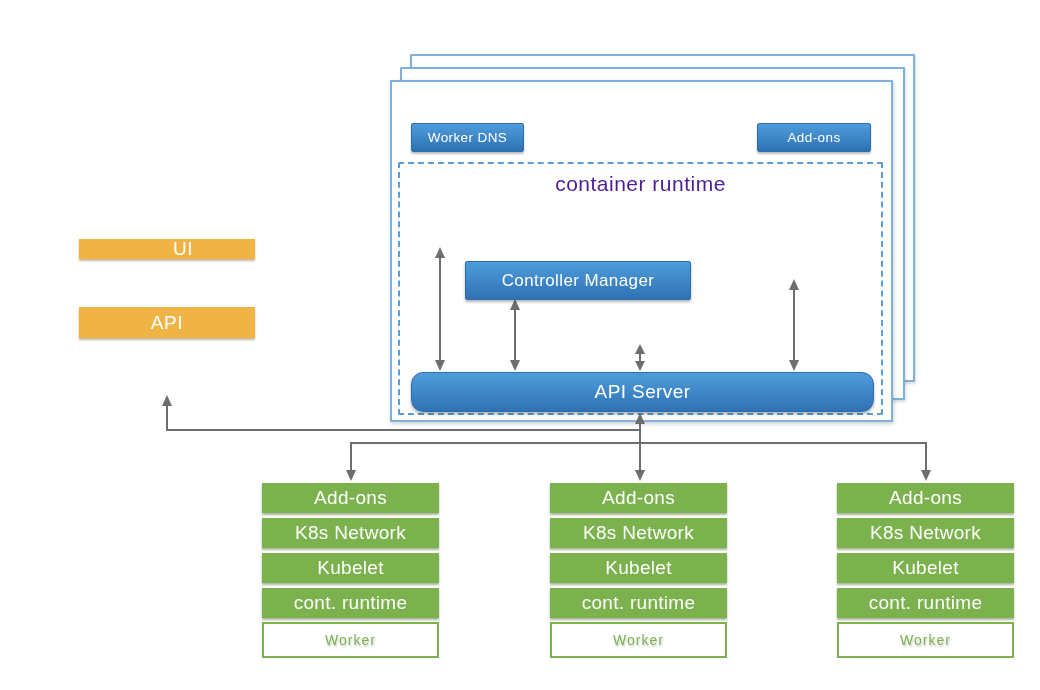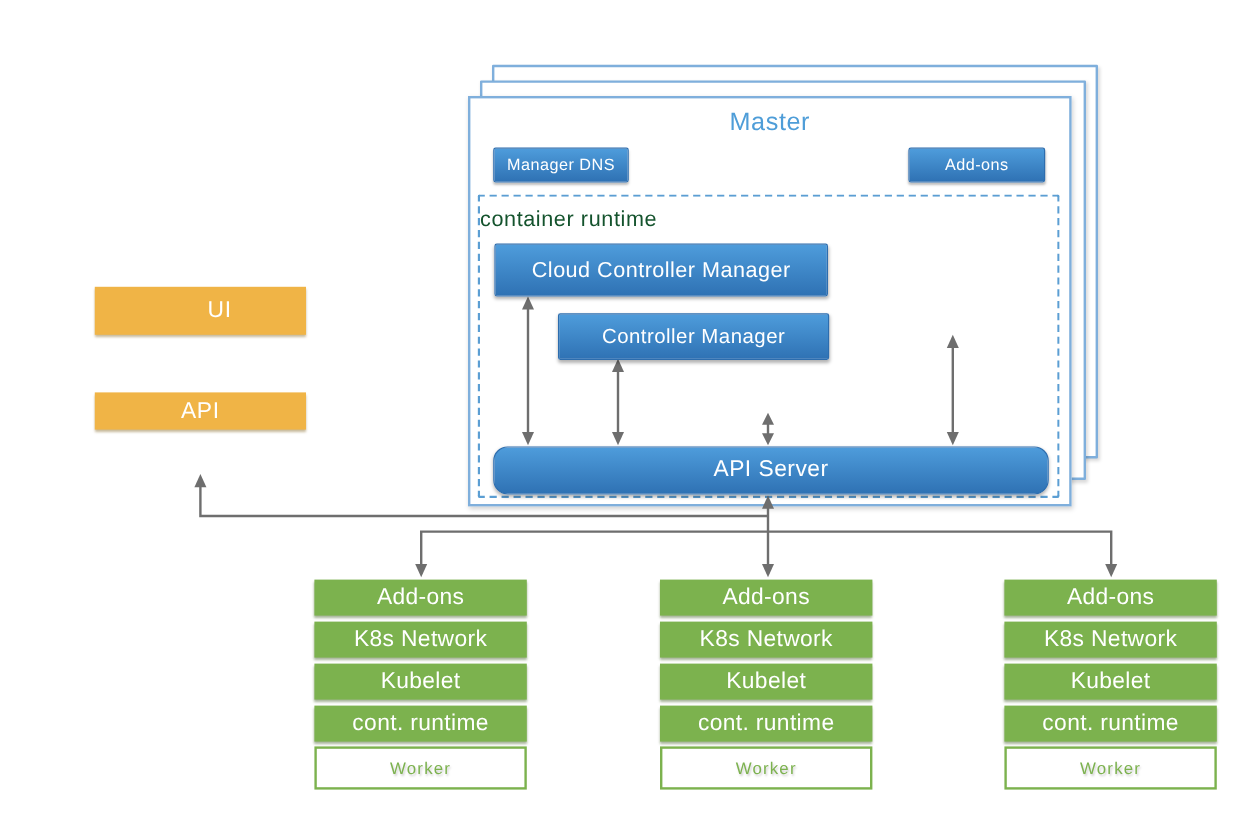--- a/index.html
+++ b/index.html
@@ -15,40 +15,40 @@
   .master-title{position:absolute;left:0;top:8px;width:100%;text-align:center;
     color:#4e9dd8;font-size:21px;letter-spacing:.5px;}
   .chip{position:absolute;height:27px;display:flex;align-items:center;justify-content:center;
     color:#fff;font-size:13.5px;letter-spacing:.4px;border-radius:2px;
     background:linear-gradient(180deg,#4e9cdb 0%,#2f72b4 100%);
     border:1px solid #2d6dae;box-shadow:0 2px 2px rgba(0,0,0,.25);}
   .chip.cluster-dns{left:19px;top:41px;width:111px;}
   .chip.addons{left:365px;top:41px;width:112px;}
   .runtime-box{position:absolute;left:6px;top:80px;width:481px;height:249px;
     border:2px dashed #5b9ed3;border-radius:2px;}
-  .runtime-title{position:absolute;left:0;top:8px;width:100%;text-align:left;
-    color:#14532d;font-size:18px;letter-spacing:.5px;}
+  .runtime-title{position:absolute;left:0;top:8px;width:100%;text-align:center;
+    color:#4c1d95;font-size:21px;letter-spacing:.5px;}
 
   
   .blue-box{position:absolute;display:flex;align-items:center;justify-content:center;
     color:#ffffff;border-radius:2px;z-index:10;letter-spacing:.4px;
     background:linear-gradient(180deg,#4e9cdb 0%,#2f72b4 100%);
     border:1px solid #2d6dae;box-shadow:0 2px 3px rgba(0,0,0,.3);}
   .box-ccm{left:412px;top:203px;width:276px;height:42px;font-size:18px;}
   .box-cm{left:465px;top:261px;width:224px;height:37px;font-size:17px;}
   .box-sched{left:717px;top:241px;width:154px;height:36px;font-size:18px;}
   .box-etcd{left:524px;top:306px;width:230px;height:36px;font-size:18px;}
   .box-api{left:411px;top:372px;width:461px;height:38px;font-size:19px;border-radius:12px;}
 
   
   .access-stack{position:absolute;left:79px;top:239px;width:176px;z-index:10;}
   .orange-row{height:33px;display:flex;align-items:center;justify-content:center;
     background:#f0b446;color:#ffffff;font-size:19px;letter-spacing:.6px;
     box-shadow:0 2px 2px rgba(130,100,30,.45);margin-bottom:4px;}
-  .orange-row.row-ui{height:40px;padding-left:32px;}
+  .orange-row.row-ui{height:20px;padding-left:32px;}
   .orange-row.row-api{height:31px;margin-bottom:0;margin-top:48px;}
   .access-label{height:46px;display:flex;align-items:center;justify-content:center;
     background:#ffffff;border:2px solid #f0b446;color:#efb03c;font-size:21px;
     letter-spacing:1px;text-shadow:1px 2px 2px rgba(0,0,0,.25);}
 
   
   .worker-stack{position:absolute;top:483px;width:177px;z-index:10;}
   .ws-1{left:262px;} .ws-2{left:550px;} .ws-3{left:837px;}
   .green-row{height:30px;display:flex;align-items:center;justify-content:center;
     background:#7cb24e;color:#ffffff;font-size:19px;letter-spacing:.3px;
@@ -106,29 +106,27 @@
       <path d="M351 478 V443 H926 V478"></path>
       <polygon points="346,470 356,470 351,481"></polygon>
       <polygon points="921,470 931,470 926,481"></polygon>
     </g>
   </svg>
 
   <div class="master-layer layer3"></div>
   <div class="master-layer layer2"></div>
 
   <div class="master-box">
-    <div class="master-title">Master</div>
-    <div class="chip cluster-dns">Manager DNS</div>
+    <div class="chip cluster-dns">Worker DNS</div>
     <div class="chip addons">Add-ons</div>
     <div class="runtime-box">
       <div class="runtime-title">container runtime</div>
     </div>
   </div>
 
-  <div class="blue-box box-ccm">Cloud Controller Manager</div>
   <div class="blue-box box-cm">Controller Manager</div>
   <div class="blue-box box-api">API Server</div>
 
   <div class="access-stack">
     <div class="orange-row row-ui">UI</div>
     <div class="orange-row row-api">API</div>
   </div>
 
   <div class="worker-stack ws-1">
     <div class="green-row">Add-ons</div>

